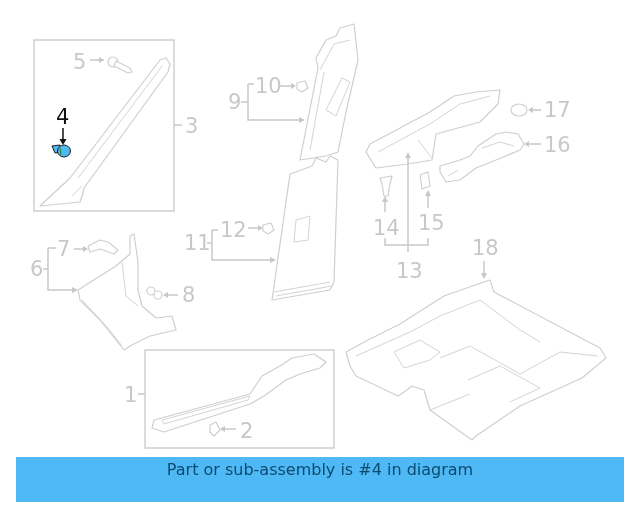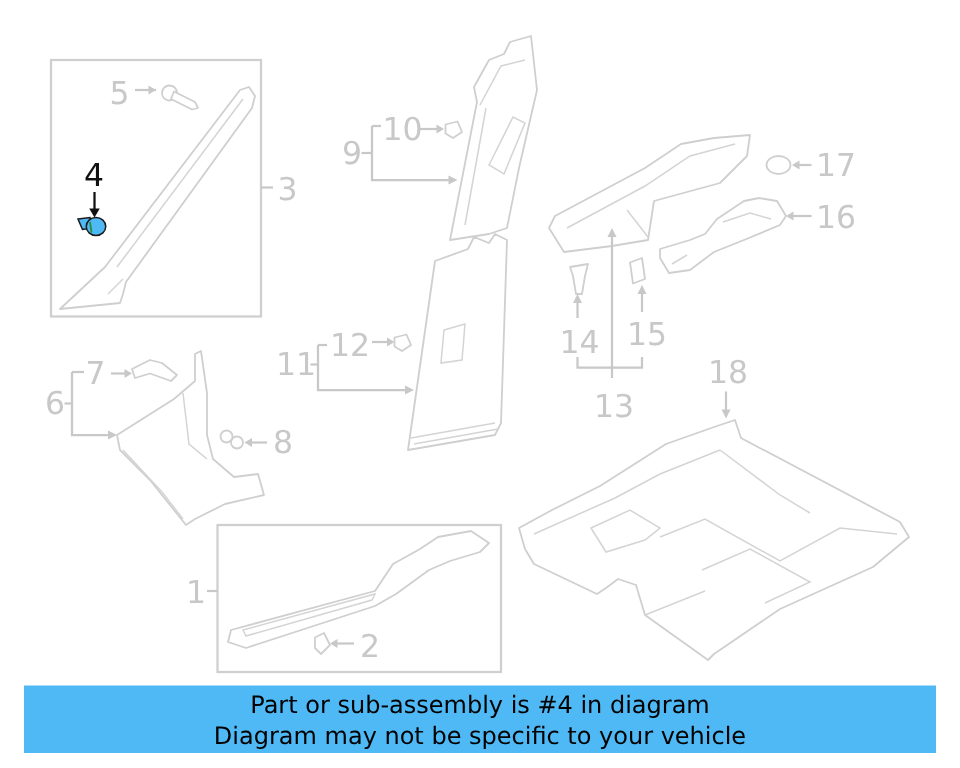--- a/index.html
+++ b/index.html
@@ -7,21 +7,21 @@
     #diagram { position: absolute; left: 0; top: 0; width: 640px; height: 512px; }
     .callout { font-family: "DejaVu Sans", sans-serif; font-size: 21px; fill: #c8c8c8; }
     .callout.active { fill: #111111; }
     .part { fill: #ffffff; stroke: #cfcfcf; stroke-width: 1.2; stroke-linejoin: round; }
     .detail { fill: none; stroke: #d4d4d4; stroke-width: 1; }
     .leader { fill: none; stroke: #c8c8c8; stroke-width: 1.5; }
     .leader.active { stroke: #111111; }
     .box { fill: none; stroke: #cfcfcf; stroke-width: 1.5; }
     #banner {
       position: absolute; left: 16px; top: 457px; width: 608px; height: 45px;
-      background: #4fb9f5; color: #000000; text-align: center;
+      background: #4fb9f5; color: #0c4a6e; text-align: center;
       font-family: "DejaVu Sans", sans-serif; font-size: 16px; line-height: 21px;
       padding-top: 2px; box-sizing: border-box;
     }
     #banner div { white-space: nowrap; }
   </style>
 </head>
 <body>
 
 <svg id="diagram" viewBox="0 0 640 512" xmlns="http://www.w3.org/2000/svg">
 
@@ -166,14 +166,13 @@
     <path class="detail" d="M394 352 L420 340 L440 352 L430 360 L404 368 Z"></path>
     <path class="detail" d="M440 358 L470 346 L520 374 L560 352 L598 356"></path>
     <path class="detail" d="M480 300 L520 330 L540 342"></path>
     <path class="detail" d="M468 380 L500 366 L540 388 L510 402"></path>
     <path class="detail" d="M430 410 L470 394"></path>
   </g>
 </svg>
 
 <div id="banner">
   <div>Part or sub-assembly is #4 in diagram</div>
-  <div>Diagram may not be specific to your vehicle</div>
 </div>
 
 </body></html>

